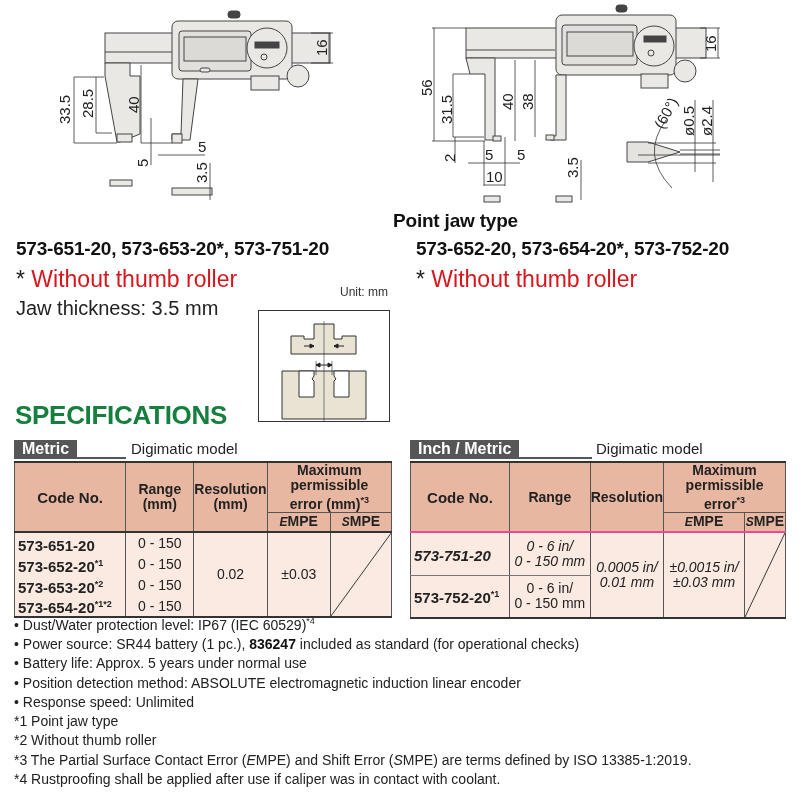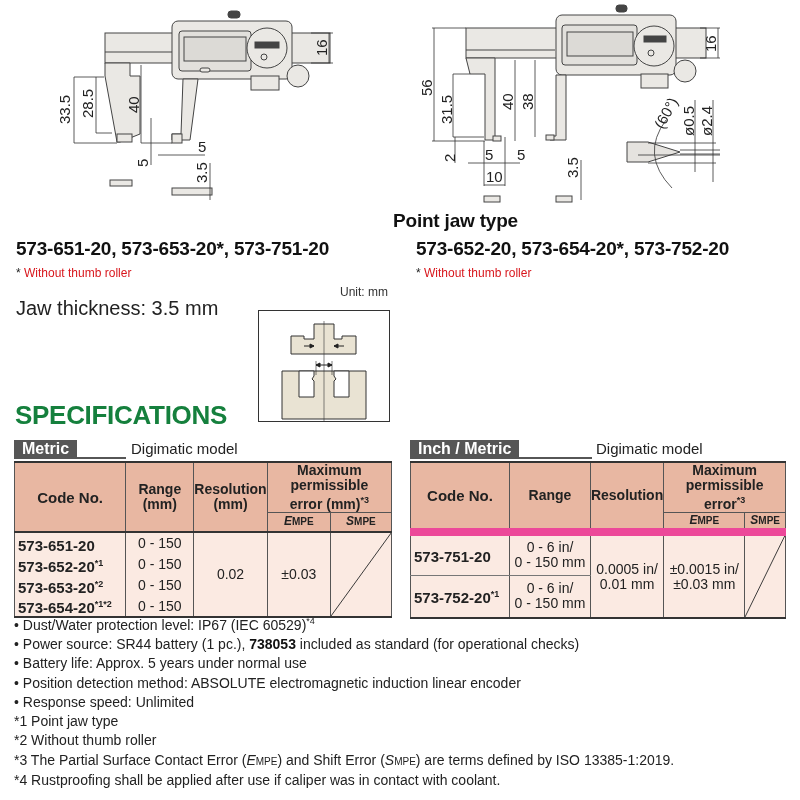--- a/index.html
+++ b/index.html
@@ -1,36 +1,36 @@
 <!DOCTYPE html>
 <html><head>
 <meta charset="utf-8">
 <style>
   html, body { margin:0; padding:0; background:#fff; }
   body { width:800px; height:800px; position:relative; overflow:hidden; font-family:"Liberation Sans", sans-serif; color:#1a1a1a; }
   .abs { position:absolute; }
   svg { display:block; }
   .dim { font-family:"Liberation Sans", sans-serif; font-size:15px; fill:#222; }
   .title-code { font-family:"Liberation Sans", sans-serif; font-weight:bold; font-size:19px; color:#111; white-space:nowrap; letter-spacing:-0.2px; }
-  .note-red { font-size:12px; color:#d8161c; white-space:nowrap; }
+  .note-red { font-size:23px; color:#d8161c; white-space:nowrap; }
   .note-red .star { color:#222; }
   .plain-lg { font-size:20px; color:#222; white-space:nowrap; }
   .spec-h { font-weight:bold; font-size:26px; color:#15803d; letter-spacing:-0.3px; }
   .tag { background:#565656; color:#fff; font-weight:bold; font-size:16px; padding:0 8px; height:17px; line-height:18px; }
   .model { font-size:15px; color:#222; }
   table.spec { border-collapse:collapse; position:absolute; font-size:14px; color:#222; }
   table.spec th { background:#e8b7a2; font-weight:bold; border:1px solid #555; text-align:center; line-height:15px; padding:0; }
   table.spec th.code { font-weight:bold; font-size:15px; }
   table.spec td { background:#fbeae2; border-left:1px solid #555; border-right:1px solid #555; text-align:center; padding:0; line-height:15px; }
   table.spec tr.body td.c { text-align:left; font-weight:bold; font-size:15px; padding-left:3px; }
   table.spec { border-top:2px solid #333; border-bottom:2px solid #333; }
   table.spec tr.hdr2 th { font-size:12px; }
   sup { font-size:9px; }
   .i { font-style:italic; }
-  .sm { font-size:10px; }
+  .sm { font-size:14px; }
   .bullets { font-size:14px; line-height:19.3px; color:#222; white-space:nowrap; }
   .bullets b { color:#111; }
 </style>
 </head>
 <body>
 
 <div class="abs" style="left:50px;top:0;width:300px;height:200px;">
   <svg width="300" height="200" viewBox="50 0 300 200">
     <g fill="#eae8e4" stroke="#444" stroke-width="1">
 
@@ -263,41 +263,41 @@
       <tr style="height:28px;">
     <th class="code" rowspan="2">Code No.</th>
     <th rowspan="2">Range</th>
     <th rowspan="2">Resolution</th>
     <th colspan="2"><span>Maximum permissible</span><br><span>error</span><sup>*3</sup></th>
   </tr>
   <tr class="hdr2" style="height:20px;">
     <th><span class="i">E</span><span class="sm">MPE</span></th>
     <th><span class="i">S</span><span class="sm">MPE</span></th>
   </tr>
-  <tr class="body" style="height:43px;border-top:8px solid #ec4899;">
+  <tr class="body" style="height:43px;border-top:2px solid #ec4899;font-style:italic;">
     <td class="c" style="border-bottom:1px solid #777;"><span>573-751-20</span><sup></sup></td>
     <td style="border-bottom:1px solid #777;"><span>0 - 6 in/</span><br><span>0 - 150 mm</span></td>
     <td rowspan="2"><span>0.0005 in/</span><br><span>0.01 mm</span></td>
     <td rowspan="2"><span>±0.0015 in/</span><br><span>±0.03 mm</span></td>
     <td rowspan="2" style="position:relative;">
       <svg width="41" height="86" viewBox="0 0 41 86" preserveAspectRatio="none" style="position:absolute;left:0;top:0;width:100%;height:100%;">
             <line x1="0" y1="86" x2="41" y2="0" stroke="#333" stroke-width="1"></line>
           </svg>
     </td>
   </tr>
   <tr class="body" style="height:43px;">
     <td class="c"><span>573-752-20</span><sup>*1</sup></td>
     <td><span>0 - 6 in/</span><br><span>0 - 150 mm</span></td>
   </tr>
 </tbody>
   </table>
 
 <div class="abs bullets" style="left:14px;top:612px;">
   <div><span>• Dust/Water protection level: IP67 (IEC 60529)</span><sup>*4</sup></div>
-  <div><span>• Power source: SR44 battery (1 pc.), </span><b>738053</b><span> included as standard (for operational checks)</span></div>
+  <div><span>• Power source: SR44 battery (1 pc.), </span><b>836247</b><span> included as standard (for operational checks)</span></div>
   <div>• Battery life: Approx. 5 years under normal use</div>
   <div>• Position detection method: ABSOLUTE electromagnetic induction linear encoder</div>
   <div>• Response speed: Unlimited</div>
   <div>*1 Point jaw type</div>
   <div>*2 Without thumb roller</div>
   <div><span>*3 The Partial Surface Contact Error (</span><span class="i">E</span><span class="sm">MPE</span><span>) and Shift Error (</span><span class="i">S</span><span class="sm">MPE</span><span>) are terms defined by ISO 13385-1:2019.</span></div>
   <div>*4 Rustproofing shall be applied after use if caliper was in contact with coolant.</div>
 </div>
 
 </body></html>

